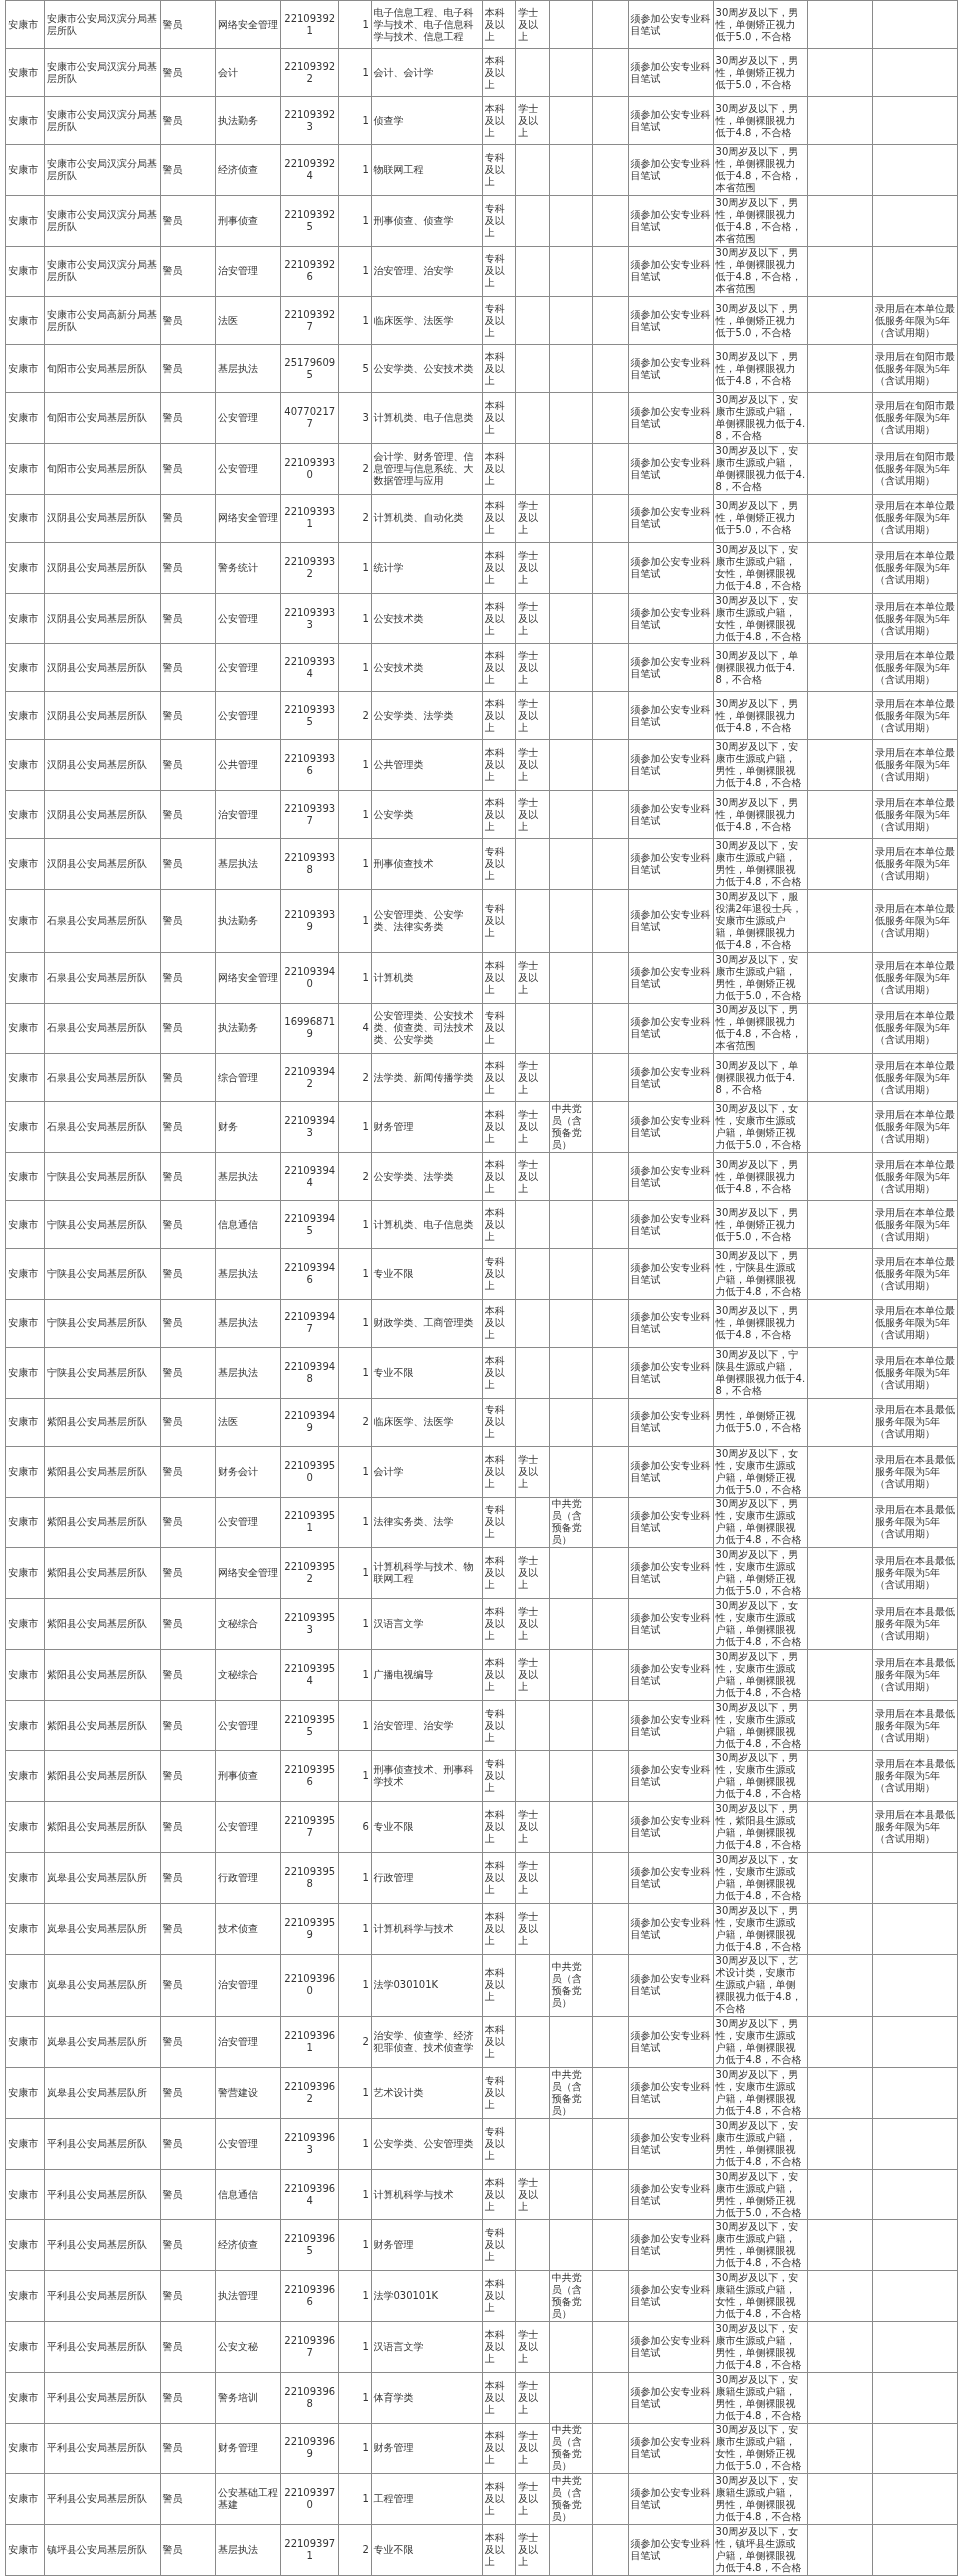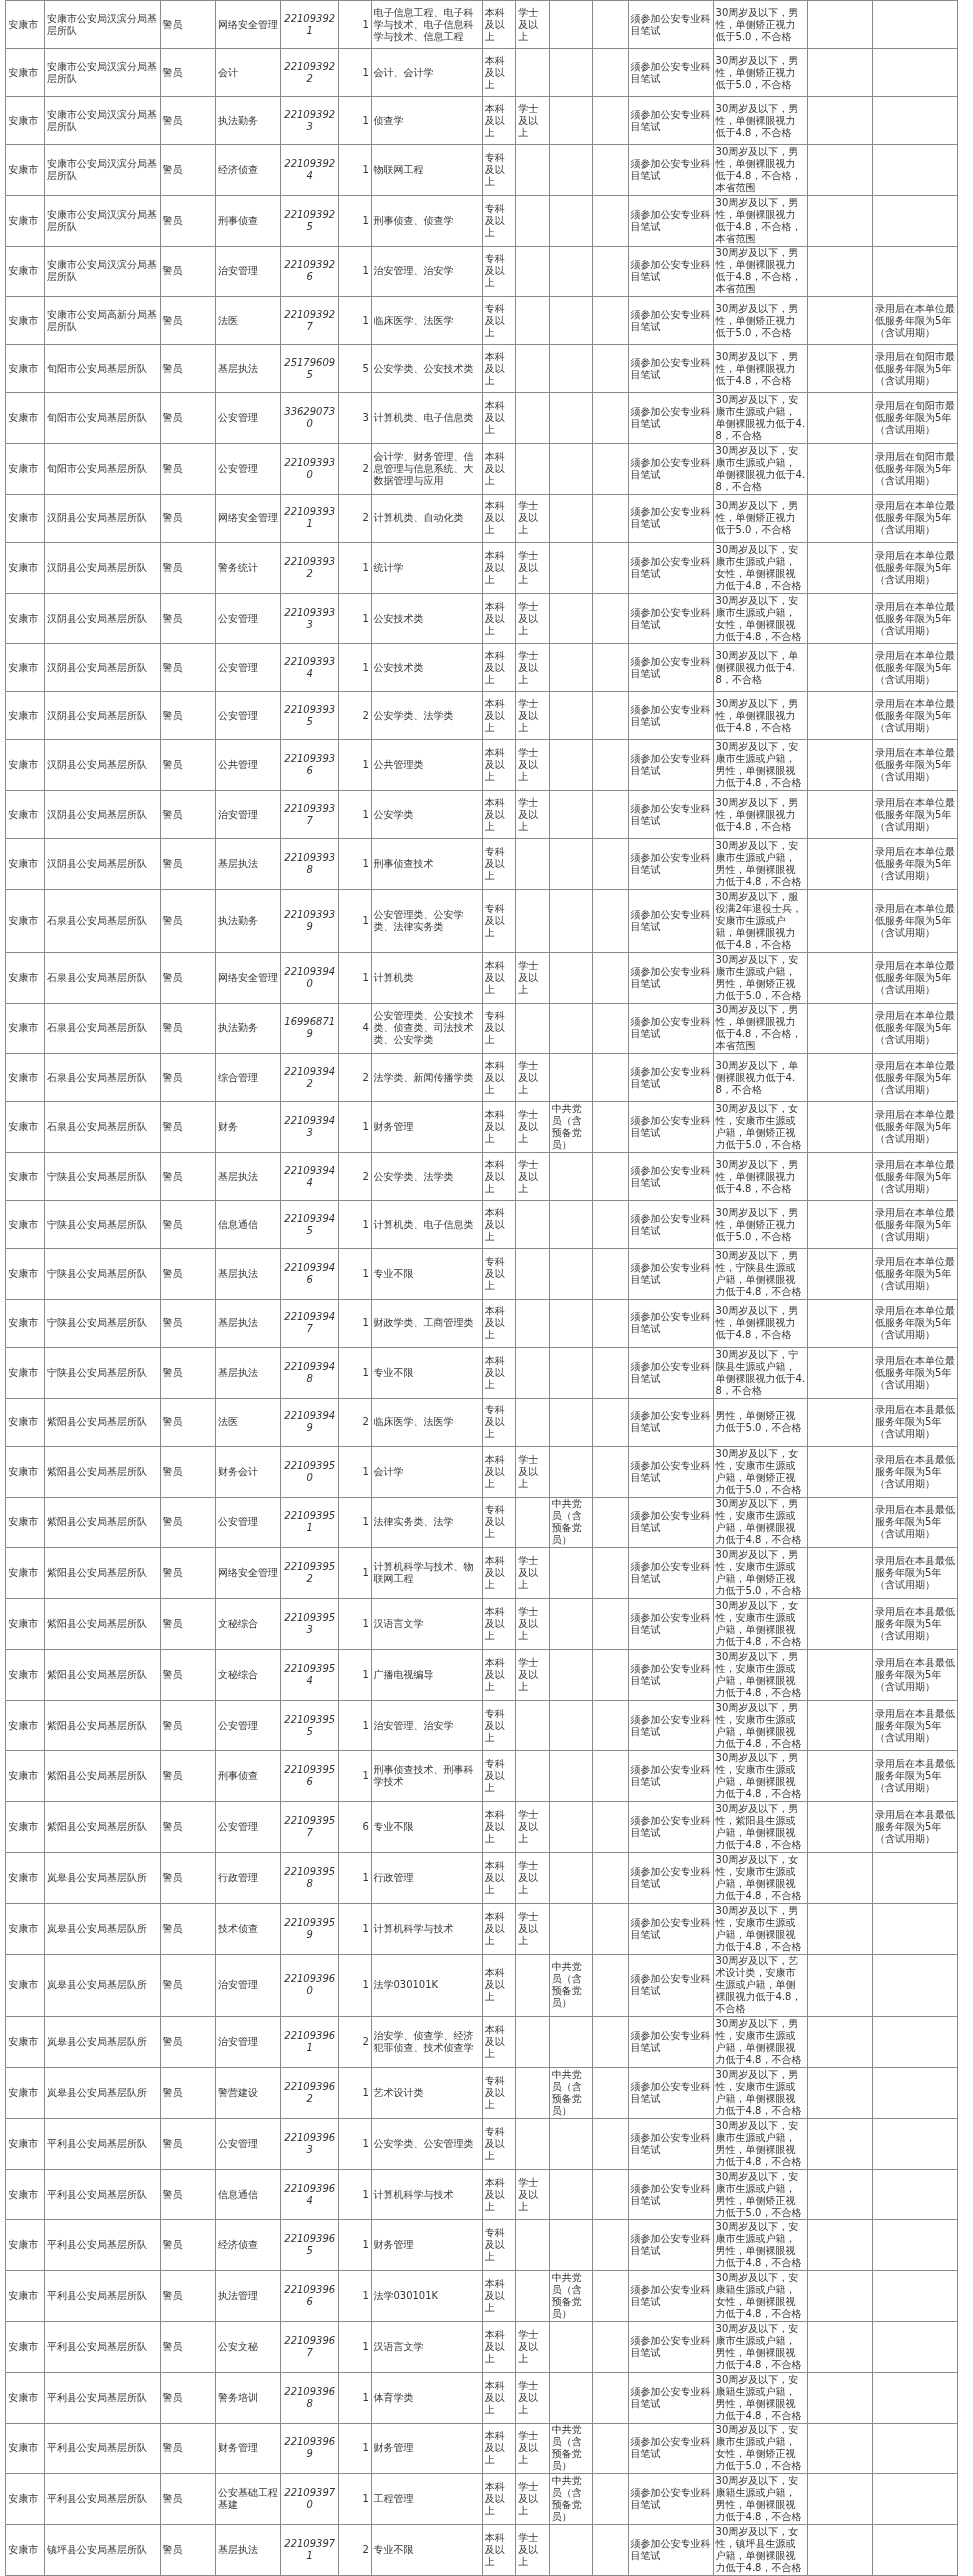--- a/index.html
+++ b/index.html
@@ -13,22 +13,22 @@
     line-height: 12px;
   }
   table.recruit td {
     border: 0.9px solid #8a8a8a;
     padding: 0.9px 1.8px;
     vertical-align: middle;
     word-break: break-all;
     overflow: hidden;
   }
   td.num { text-align: right; padding-right: 1.8px; }
-  td.code { text-align: center; font-style: italic; }
-  td.note { padding-left: 2.7px; }
+  td.code { text-align: center; }
+  td.note { padding-left: 2.7px; font-family: Liberation Serif, serif; }
   tr.row { height: 48px; }
 </style>
 </head>
 <body>
 
 <table class="recruit">
   <colgroup>
     <col style="width:37px">
     <col style="width:110px">
     <col style="width:53px">
@@ -188,21 +188,21 @@
     <td>30周岁及以下，男性，单侧裸眼视力低于4.8，不合格</td>
     <td></td>
     <td class="note">录用后在旬阳市最低服务年限为5年（含试用期）</td>
   </tr>
 
   <tr class="row">
     <td>安康市</td>
     <td>旬阳市公安局基层所队</td>
     <td>警员</td>
     <td>公安管理</td>
-    <td class="code">336290730</td>
+    <td class="code">407702177</td>
     <td class="num">3</td>
     <td>计算机类、电子信息类</td>
     <td>本科及以上</td>
     <td></td>
     <td></td>
     <td></td>
     <td>须参加公安专业科目笔试</td>
     <td>30周岁及以下，安康市生源或户籍，单侧裸眼视力低于4.8，不合格</td>
     <td></td>
     <td class="note">录用后在旬阳市最低服务年限为5年（含试用期）</td>

